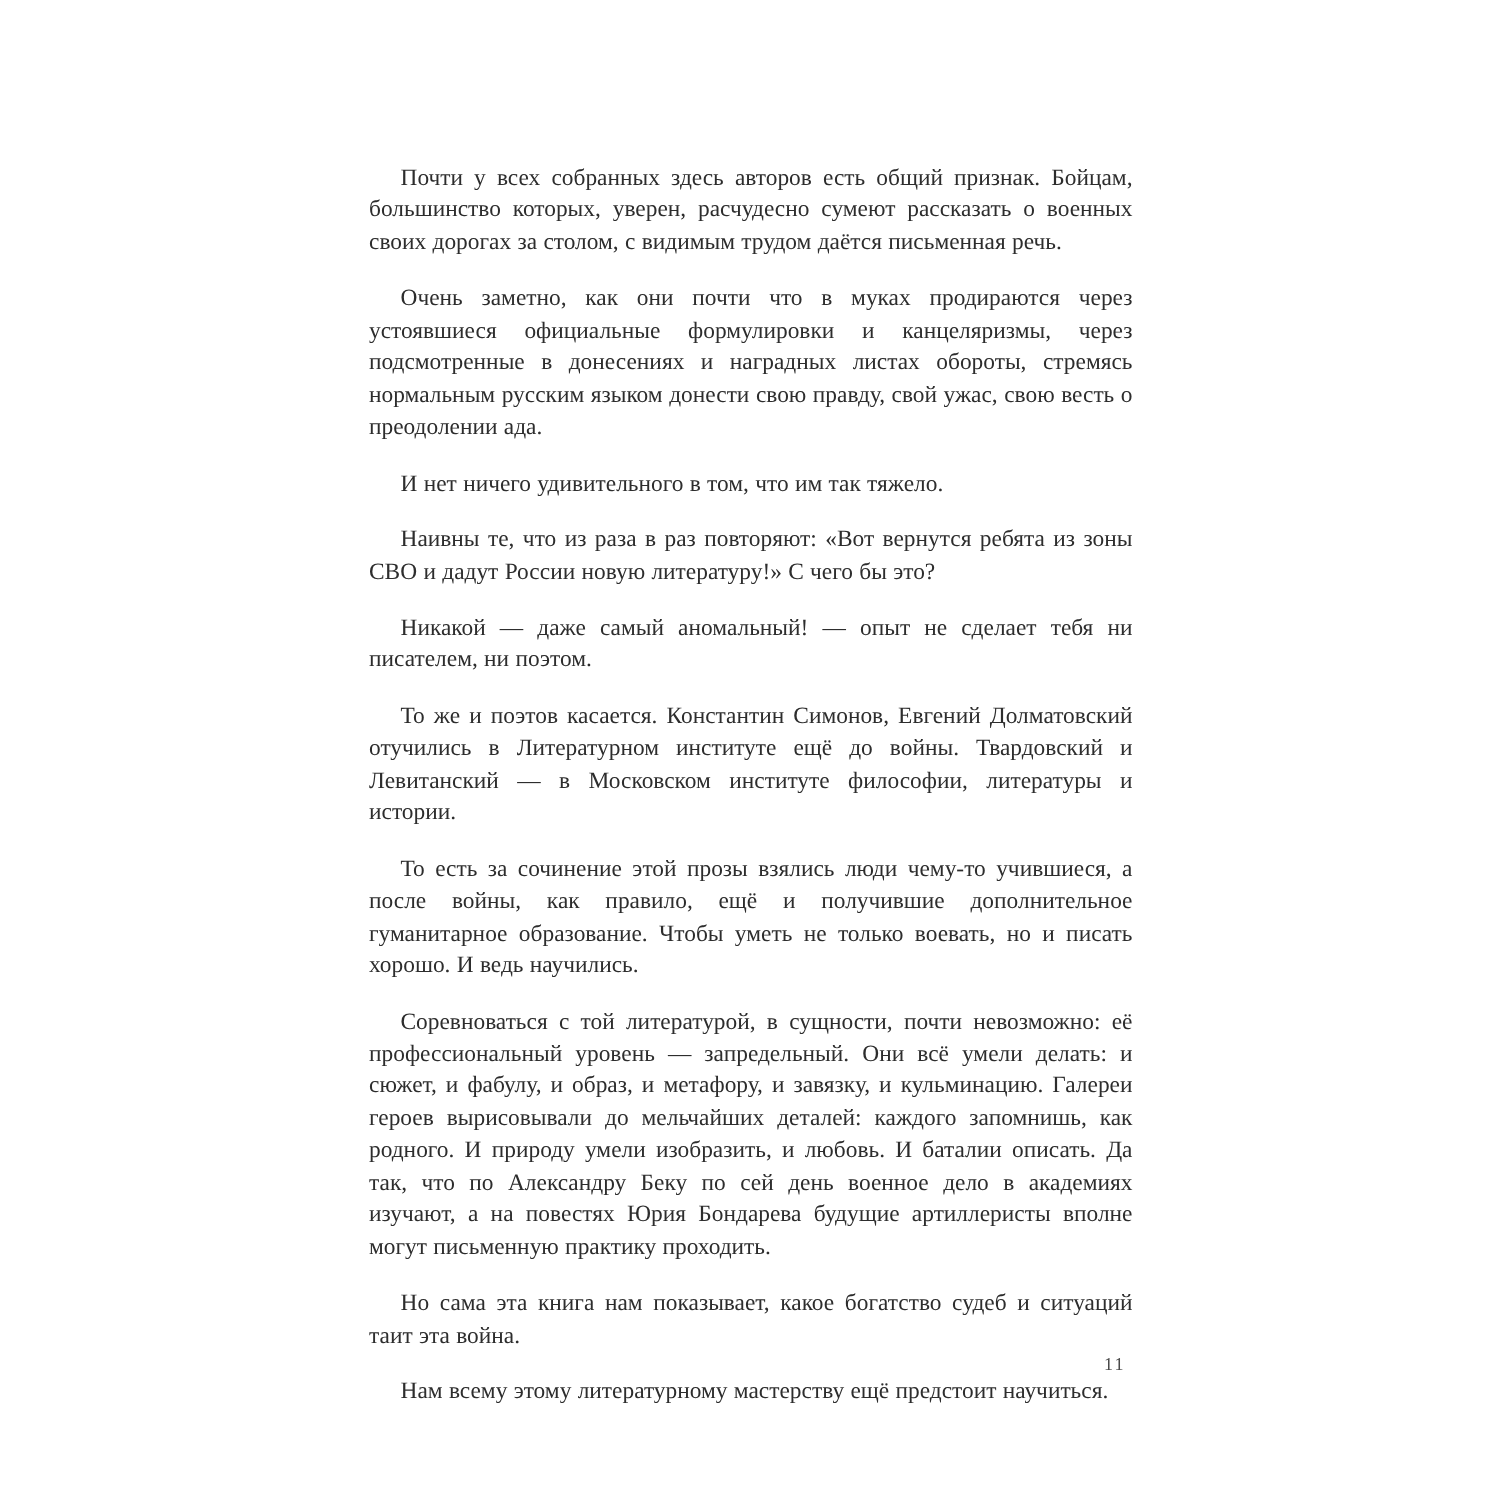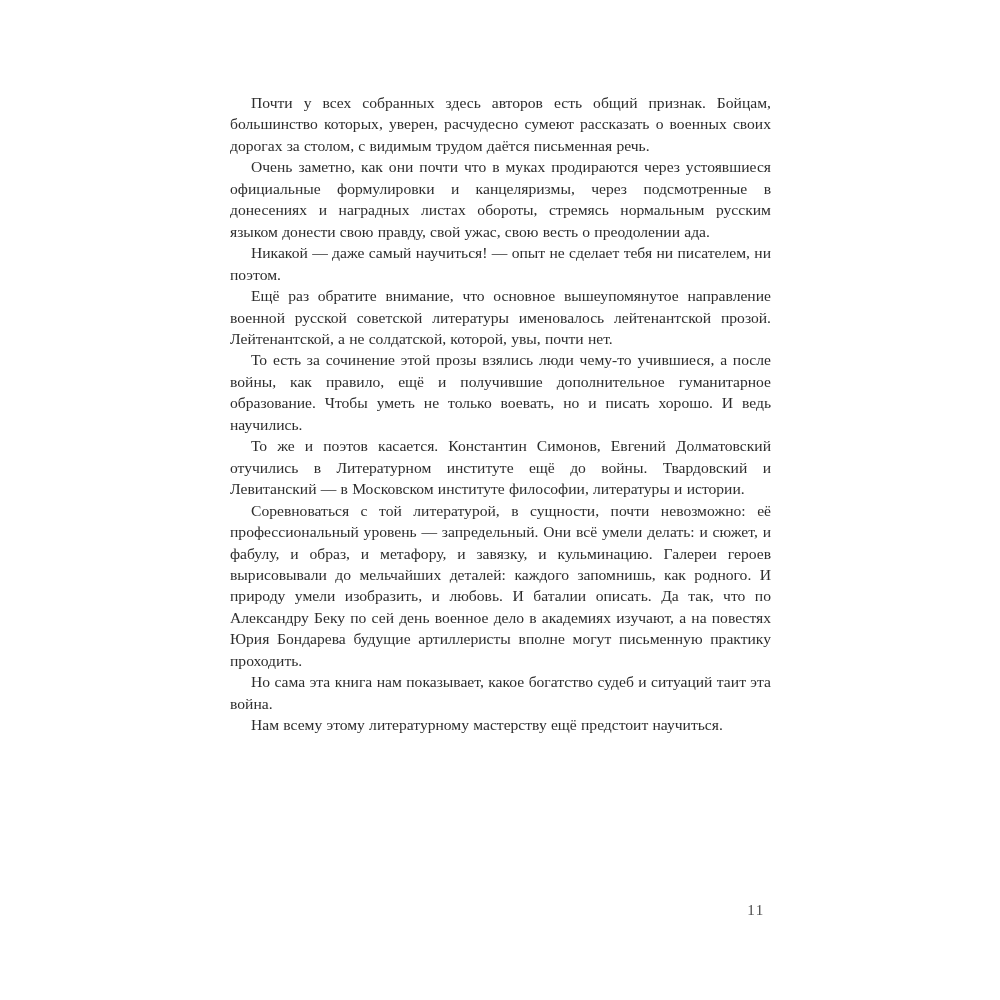--- a/index.html
+++ b/index.html
@@ -24,48 +24,49 @@
     left: 230px;
     top: 92px;
     width: 541px;
     color: #2d2d2d;
     font-size: 15.6px;
     line-height: 21.45px;
     text-align: justify;
     text-rendering: optimizeLegibility;
   }
   .text-block p {
-    margin: 0;
+    margin: 16px;
     padding: 0;
     text-indent: 21px;
     word-spacing: 0.02em;
   }
   .page-number {
     position: absolute;
     left: 736px;
     top: 902px;
     width: 40px;
-    text-align: center;
-    font-size: 15px;
+    text-align: left;
+    font-size: 12px;
     color: #4a4a4a;
     letter-spacing: 1.5px;
   }
 </style>
 </head>
 <body>
 
 <main class="book-page">
 
   <section class="text-block">
     <p>Почти у всех собранных здесь авторов есть общий признак. Бойцам, большинство которых, уверен, расчудесно сумеют рассказать о военных своих дорогах за столом, с видимым трудом даётся письменная речь.</p>
     <p>Очень заметно, как они почти что в муках продираются через устоявшиеся официальные формулировки и канцеляризмы, через подсмотренные в донесениях и наградных листах обороты, стремясь нормальным русским языком донести свою правду, свой ужас, свою весть о преодолении ада.</p>
-    <p>Никакой — даже самый научиться! — опыт не сделает тебя ни писателем, ни поэтом.</p>
-    <p>Ещё раз обратите внимание, что основное вышеупомянутое направление военной русской советской литературы именовалось лейтенантской прозой. Лейтенантской, а не солдатской, которой, увы, почти нет.</p>
+    <p>И нет ничего удивительного в том, что им так тяжело.</p>
+    <p>Наивны те, что из раза в раз повторяют: «Вот вернутся ребята из зоны СВО и дадут России новую литературу!» С чего бы это?</p>
+    <p>Никакой — даже самый аномальный! — опыт не сделает тебя ни писателем, ни поэтом.</p>
+    <p>То же и поэтов касается. Константин Симонов, Евгений Долматовский отучились в Литературном институте ещё до войны. Твардовский и Левитанский — в Московском институте философии, литературы и истории.</p>
     <p>То есть за сочинение этой прозы взялись люди чему-то учившиеся, а после войны, как правило, ещё и получившие дополнительное гуманитарное образование. Чтобы уметь не только воевать, но и писать хорошо. И ведь научились.</p>
-    <p>То же и поэтов касается. Константин Симонов, Евгений Долматовский отучились в Литературном институте ещё до войны. Твардовский и Левитанский — в Московском институте философии, литературы и истории.</p>
     <p>Соревноваться с той литературой, в сущности, почти невозможно: её профессиональный уровень — запредельный. Они всё умели делать: и сюжет, и фабулу, и образ, и метафору, и завязку, и кульминацию. Галереи героев вырисовывали до мельчайших деталей: каждого запомнишь, как родного. И природу умели изобразить, и любовь. И баталии описать. Да так, что по Александру Беку по сей день военное дело в академиях изучают, а на повестях Юрия Бондарева будущие артиллеристы вполне могут письменную практику проходить.</p>
     <p>Но сама эта книга нам показывает, какое богатство судеб и ситуаций таит эта война.</p>
     <p>Нам всему этому литературному мастерству ещё предстоит научиться.</p>
   </section>
 
   <div class="page-number">11</div>
 
 </main>
 
 </body></html>

